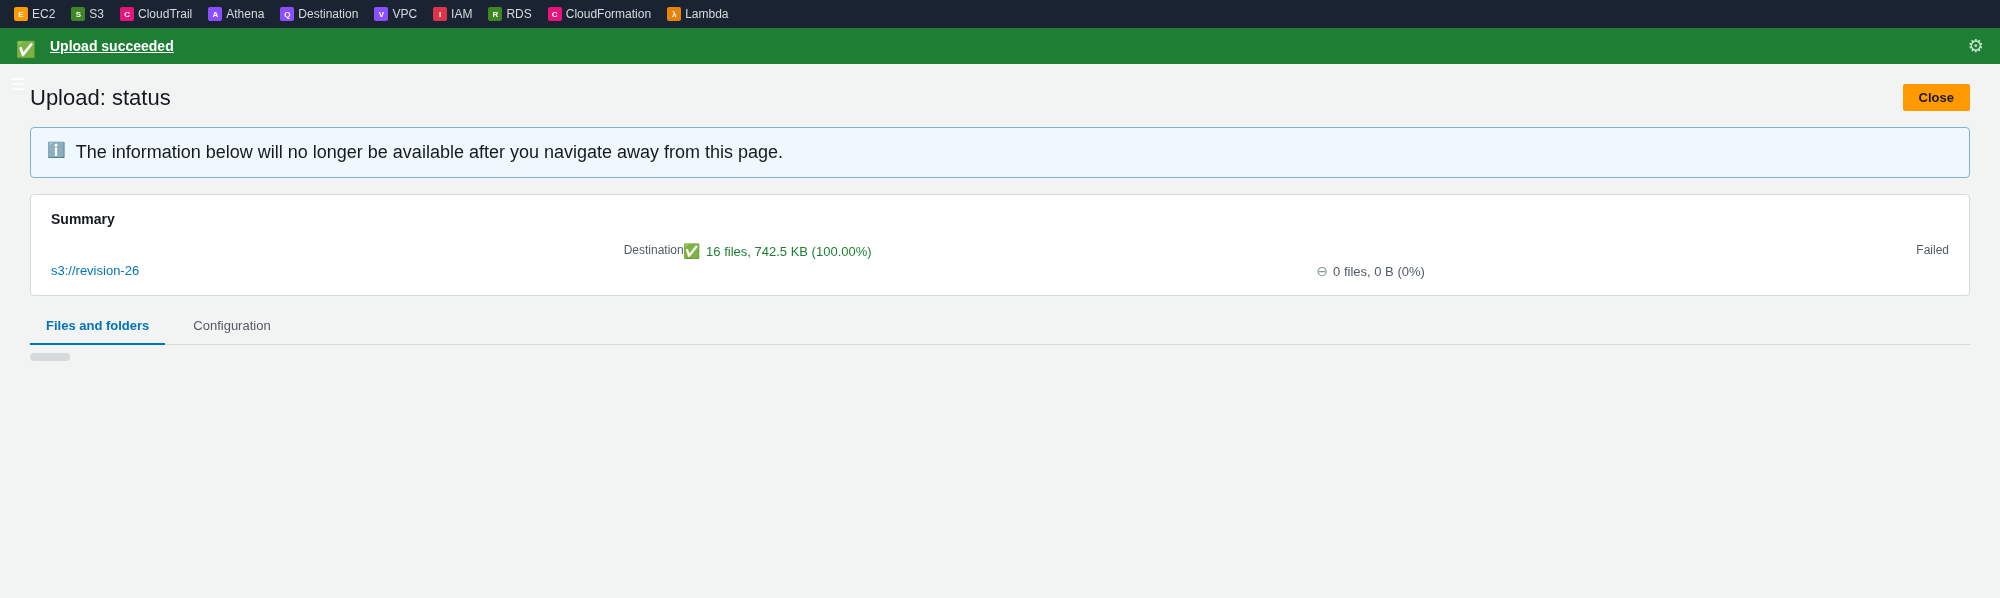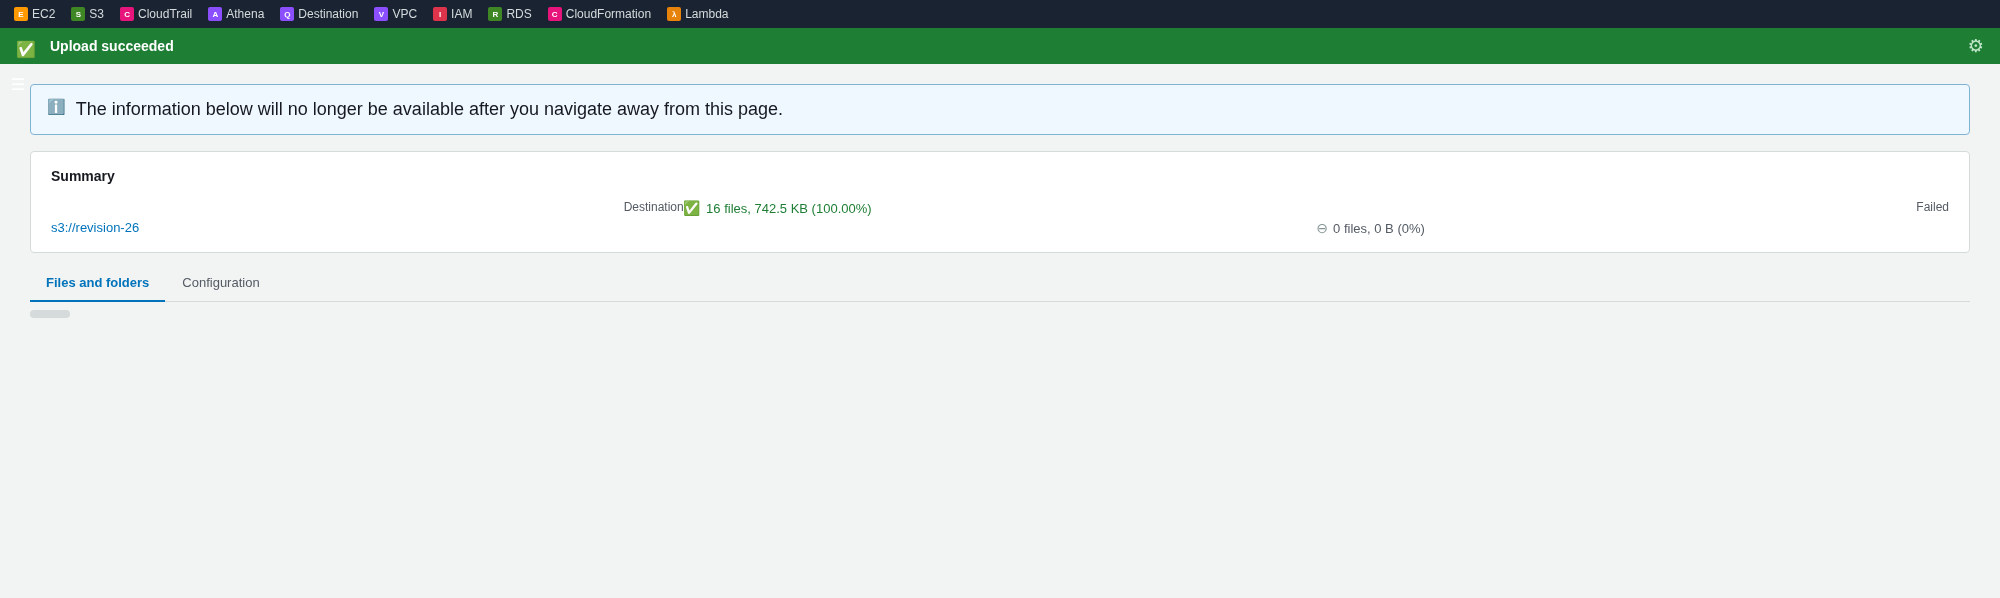--- a/index.html
+++ b/index.html
@@ -61,20 +61,21 @@
       position: absolute;
       left: 16px;
       top: 12px;
       color: white;
       font-size: 16px;
     }
     .success-title {
       color: white;
       font-weight: 600;
       font-size: 14px;
+      text-decoration: underline;
     }
     .success-subtitle {
       color: #c3e6cb;
       font-size: 12px;
     }
     .banner-settings {
       position: absolute;
       right: 16px;
       top: 50%;
       transform: translateY(-50%);
@@ -200,21 +201,21 @@
       display: flex;
       align-items: center;
       gap: 5px;
     }
     .dash-icon { font-size: 14px; color: #879596; }
 
     
     .tabs-container {
       border-bottom: 1px solid #d5dbdb;
       display: flex;
-      gap: 1px;
+      gap: 12px;
       margin-top: 8px;
     }
     .tab {
       padding: 10px 16px;
       font-size: 13px;
       cursor: pointer;
       color: #545b64;
       border-bottom: 2px solid transparent;
       margin-bottom: -1px;
     }
@@ -281,20 +282,24 @@
 
 <div class="success-banner">
   <div class="menu-toggle">☰</div>
   <span class="check-circle">✅</span>
   <span class="success-title">Upload succeeded</span>
   <span class="banner-settings">⚙</span>
 </div>
 
 <div class="page-content">
 
+  <div class="page-header">
+    <h1 class="page-title">Upload: status</h1>
+    <button class="close-button">Close</button>
+  </div>
 
   <div class="info-box">
     <span class="info-icon">ℹ️</span>
     <span class="info-text">The information below will no longer be available after you navigate away from this page.</span>
   </div>
 
   <div class="summary-box">
     <div class="summary-title">Summary</div>
     <div class="summary-grid">
       <div class="summary-col">

